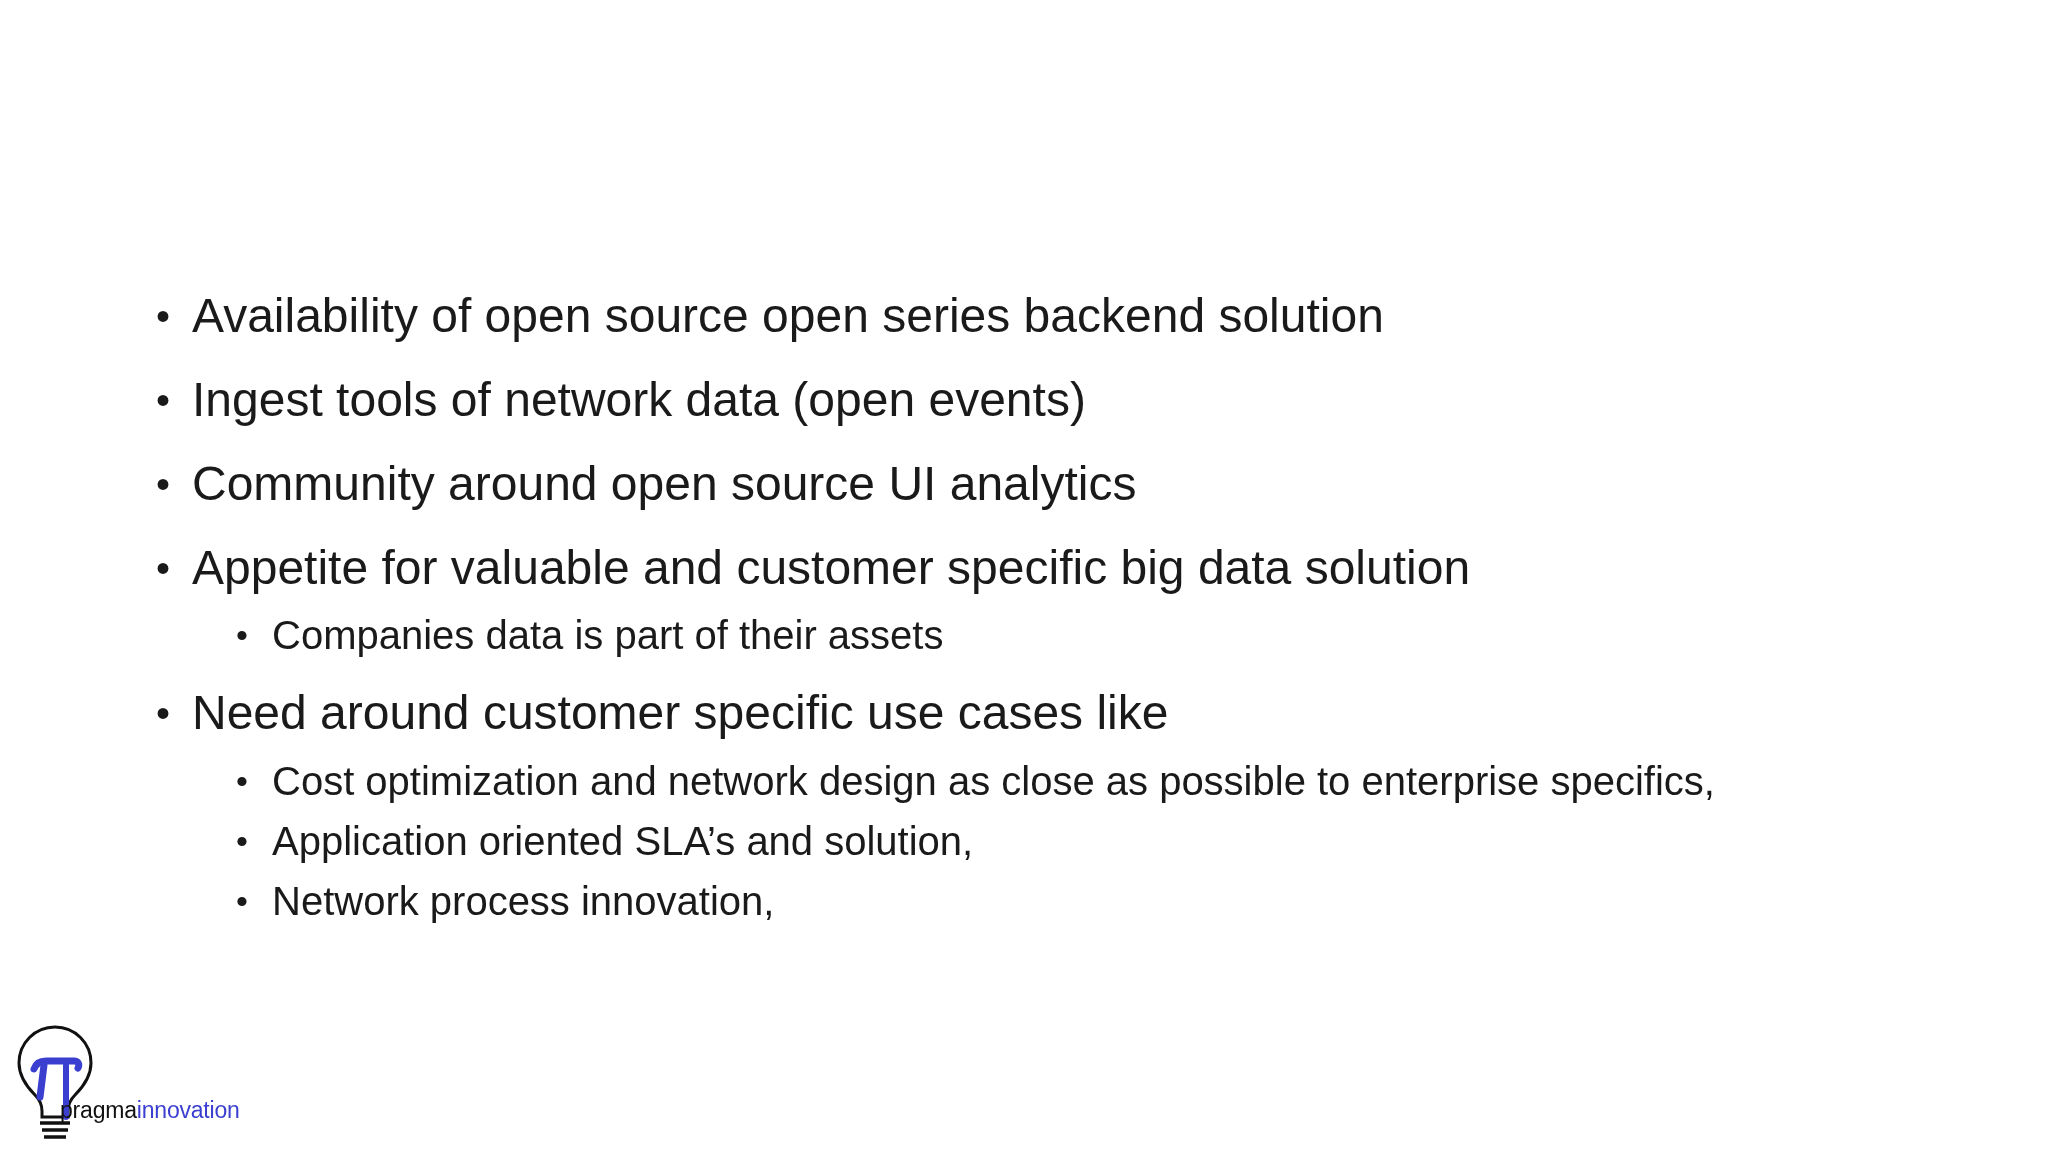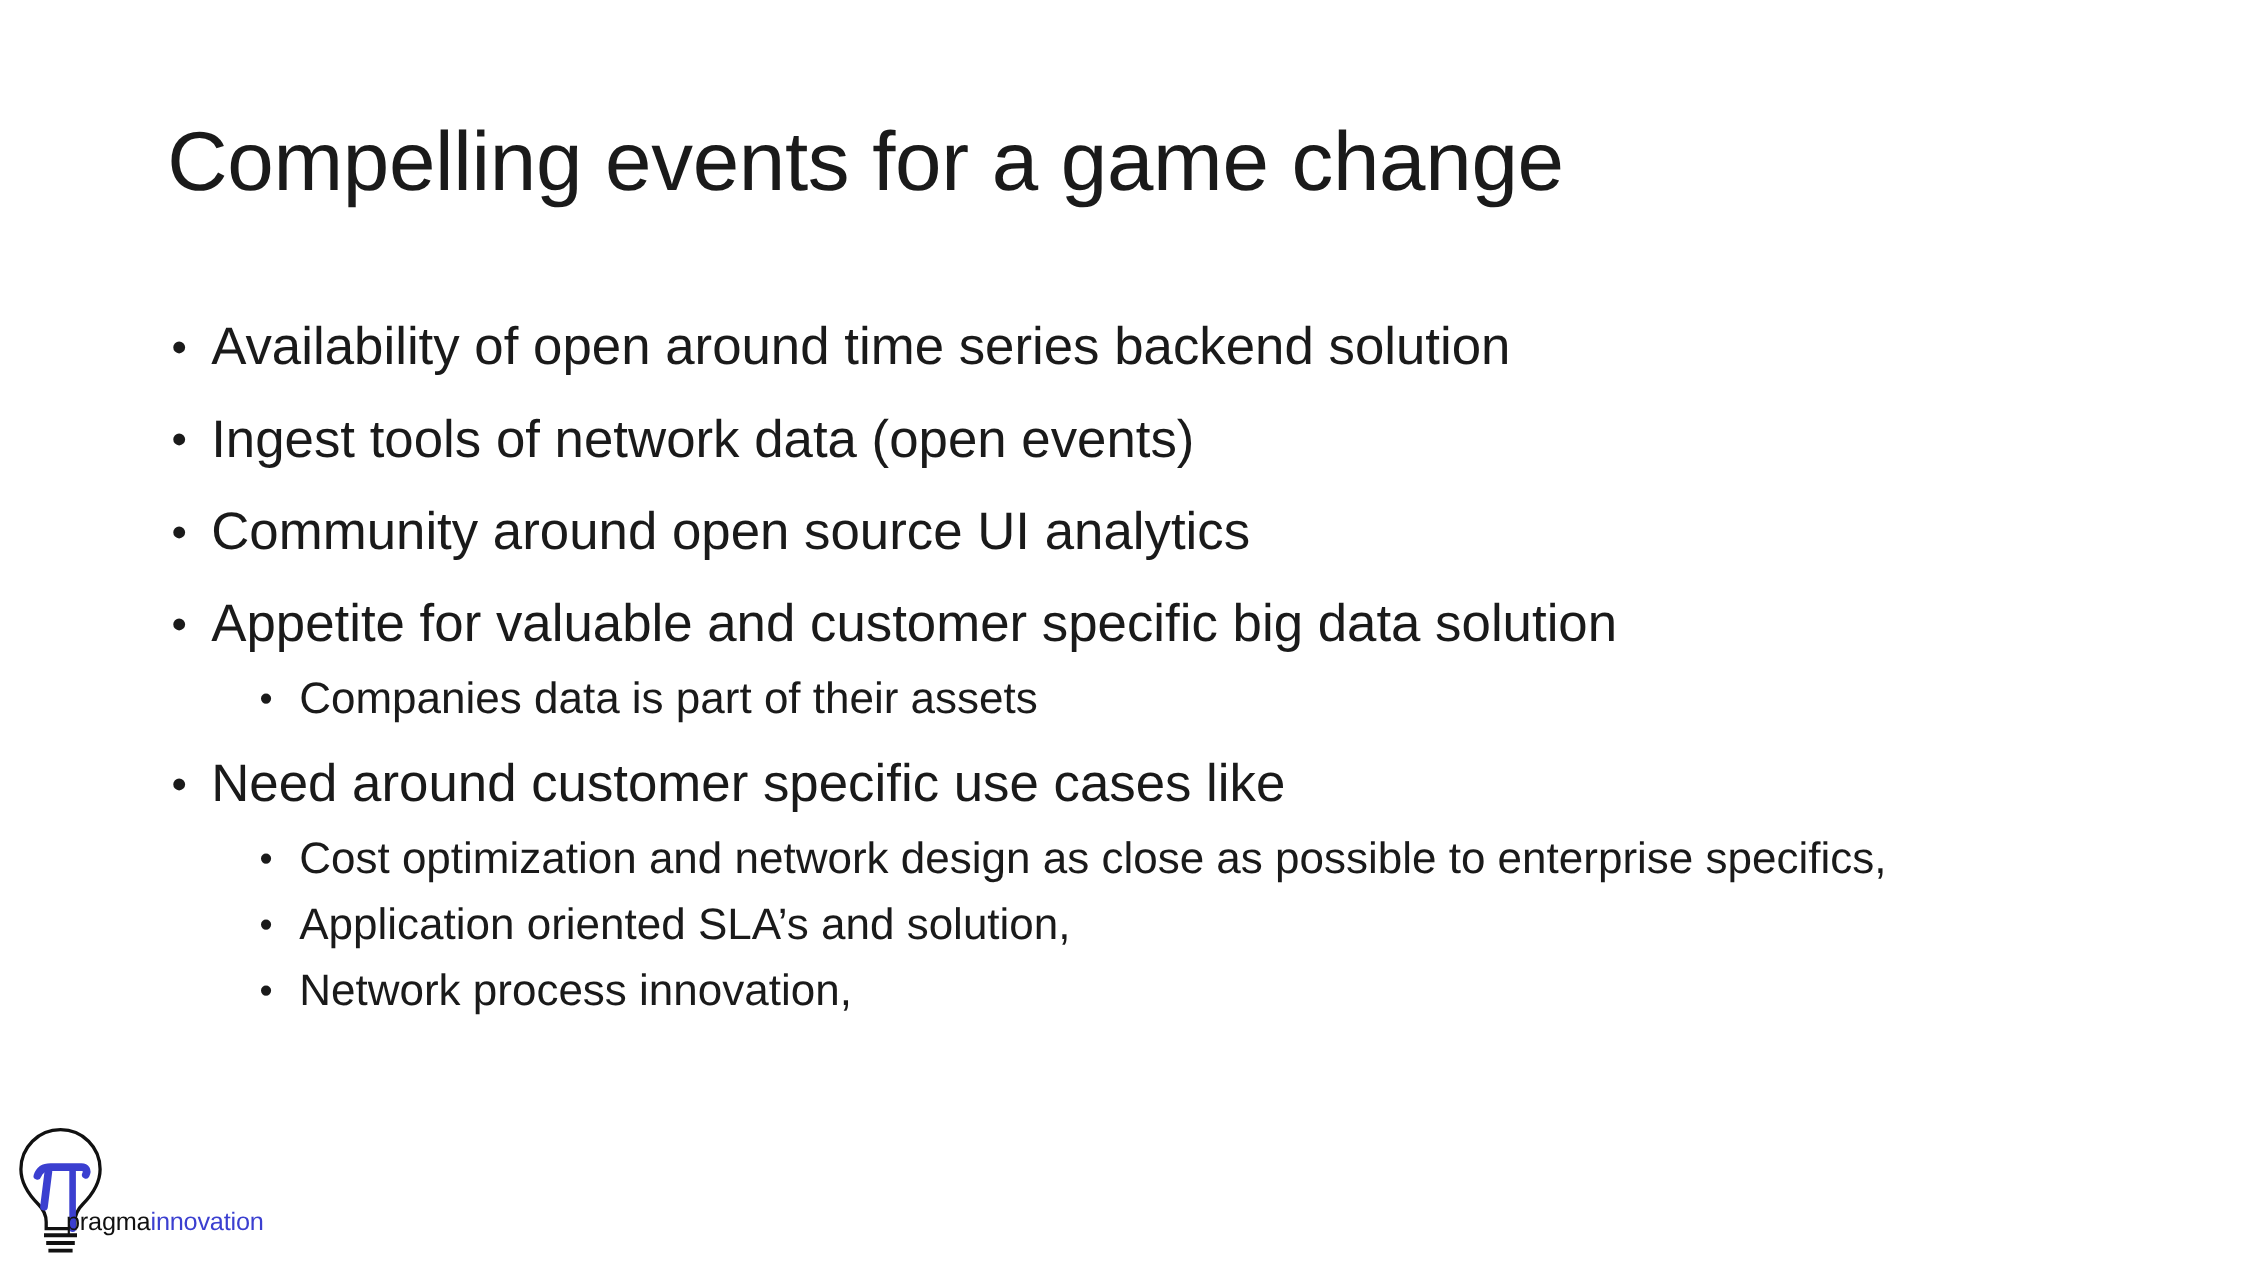--- a/index.html
+++ b/index.html
@@ -110,27 +110,26 @@
     white-space: nowrap;
   }
   .logo-word-a { color: #111111; font-weight: 500; margin-top: 48px; }
   .logo-word-b { color: #3B3FD0; font-weight: 400; }
 </style>
 </head>
 <body>
 
 <div class="slide">
 
-  <div class="slide-title">Compelling events for a game change</div>
 
   <div class="body-block">
 
     <div class="bullet-l1">
       <span class="marker">•</span>
-      <span class="txt">Availability of open around time series backend solution</span>
+      <span class="txt">Availability of open source open series backend solution</span>
     </div>
 
     <div class="bullet-l1">
       <span class="marker">•</span>
       <span class="txt">Ingest tools of network data (open events)</span>
     </div>
 
     <div class="bullet-l1">
       <span class="marker">•</span>
       <span class="txt">Community around open source UI analytics</span>

